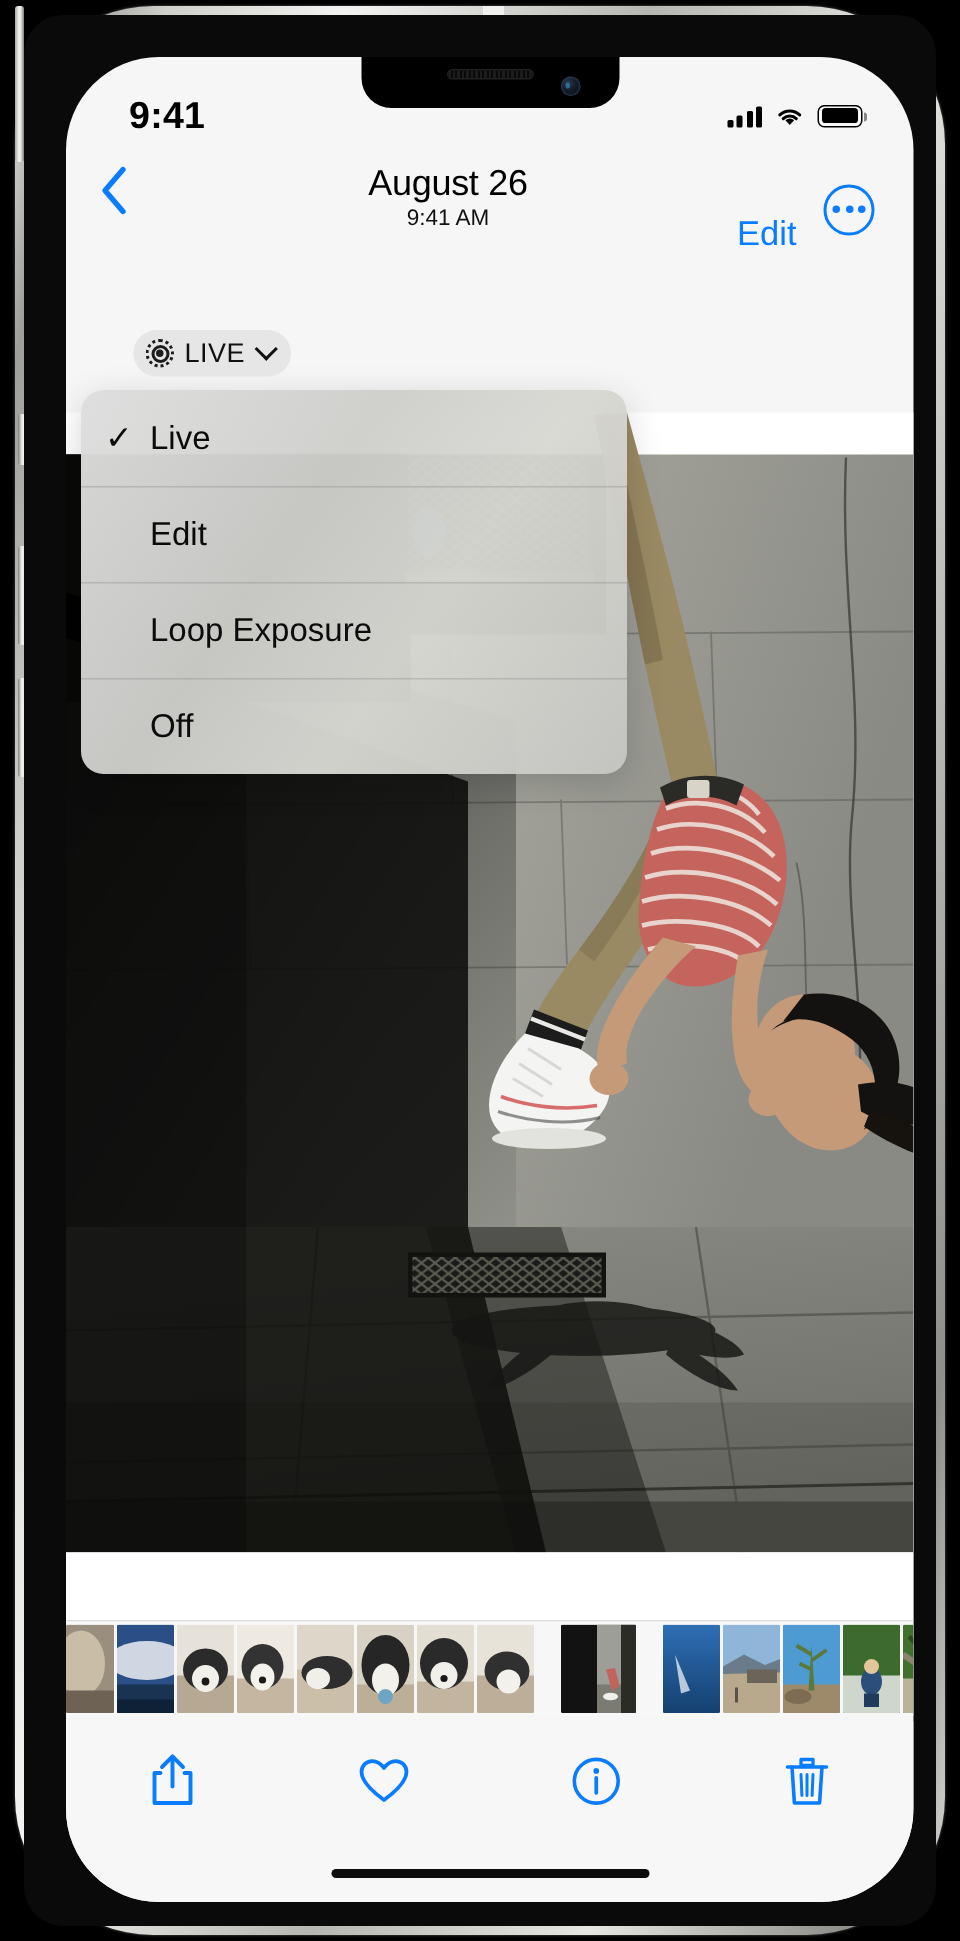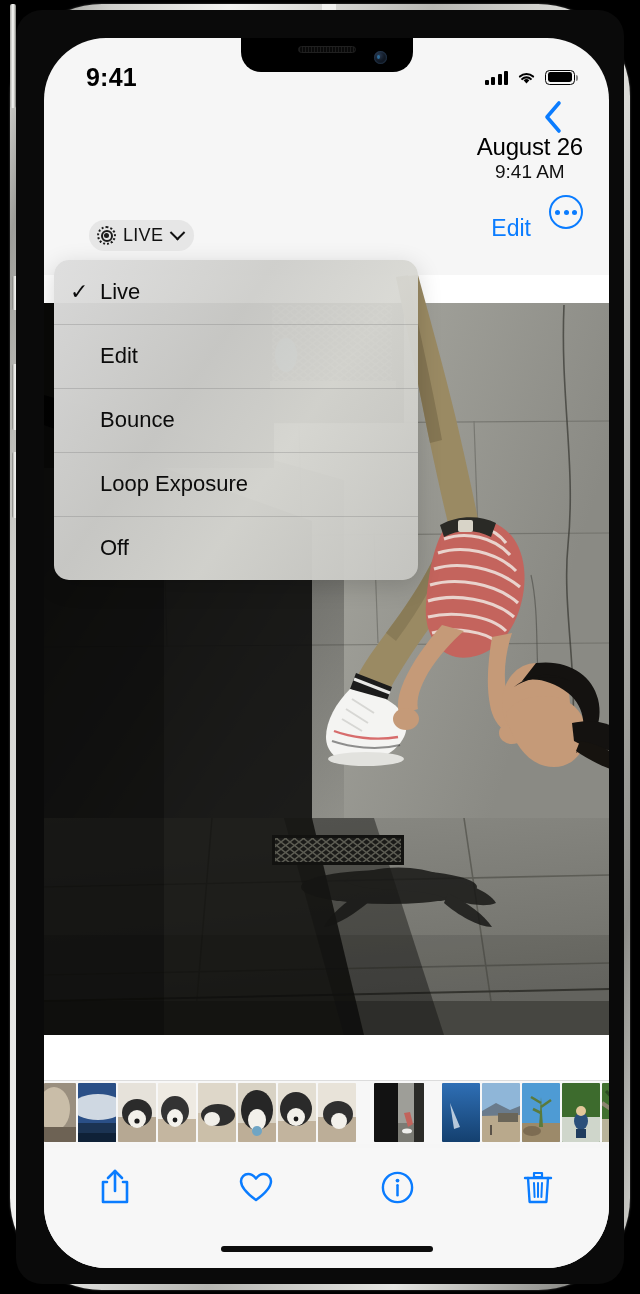--- a/index.html
+++ b/index.html
@@ -68,27 +68,27 @@
   .bars i:nth-child(1){height:5px;} .bars i:nth-child(2){height:8px;}
   .bars i:nth-child(3){height:11px;} .bars i:nth-child(4){height:14px;}
   .battery { width:30px; height:15px; border:1.6px solid #000; border-radius:4.5px;
              position:relative; padding:1.7px; }
   .battery::after{ content:""; position:absolute; right:-4px; top:4.4px; width:2.4px;
              height:6px; background:#000; border-radius:0 2px 2px 0; opacity:.45; }
   .battery span{ display:block; height:100%; width:100%; background:#000; border-radius:2.4px; }
 
   
   .navbar {
-    position:absolute; top:62px; left:0; right:0; height:63px; z-index:28;
-    display:flex; align-items:flex-end; justify-content:space-between; padding:0 26px 0 22px;flex-direction:column;
+    position:absolute; top:72px; left:0; right:0; height:63px; z-index:28;
+    display:flex; align-items:flex-start; justify-content:space-between; padding:0 26px 0 22px;
   }
   .nav-back { width:40px; display:flex; align-items:center; justify-content:flex-start; }
   .nav-center { flex:1; text-align:center; line-height:1.06; }
   .nav-title { font-size:24px; font-weight:400; color:#000; letter-spacing:-.2px; }
-  .nav-sub { font-size:19px; font-weight:400; color:#111; margin-top:3px; }
+  .nav-sub { font-size:15px; font-weight:400; color:#111; margin-top:3px; }
   .nav-right { display:flex; align-items:center; gap:18px; }
   .edit-btn { font-size:23px; color:#0a7cff;margin-top:32px; }
   .more-btn {
     width:34px; height:34px; border:2px solid #0a7cff; border-radius:50%;
     display:flex; align-items:center; justify-content:center; gap:3.5px;
   }
   .more-btn i { width:5px; height:5px; border-radius:50%; background:#0a7cff; display:block; }
 
   
   .live-badge {
@@ -562,24 +562,20 @@
         <div class="menu-item">
           <span class="menu-check">✓</span>
           <span>Live</span>
         </div>
         <div class="menu-item unchecked">
           <span class="menu-check">✓</span>
           <span>Edit</span>
         </div>
         <div class="menu-item unchecked">
           <span class="menu-check">✓</span>
-          <span>Bounce</span>
-        </div>
-        <div class="menu-item unchecked">
-          <span class="menu-check">✓</span>
           <span>Loop Exposure</span>
         </div>
         <div class="menu-item unchecked">
           <span class="menu-check">✓</span>
           <span>Off</span>
         </div>
       </div>
 
     </div>
   </div>

